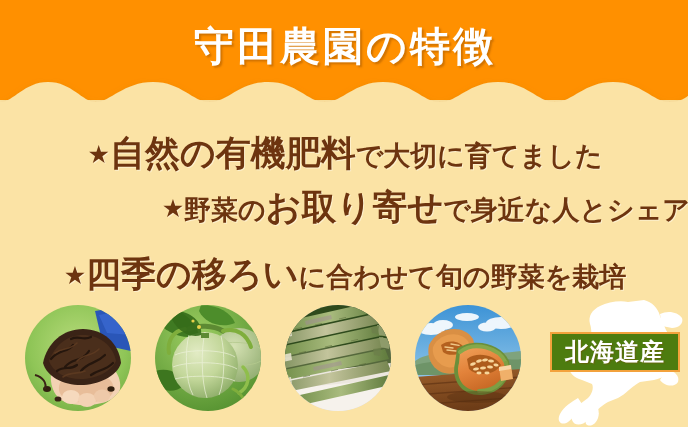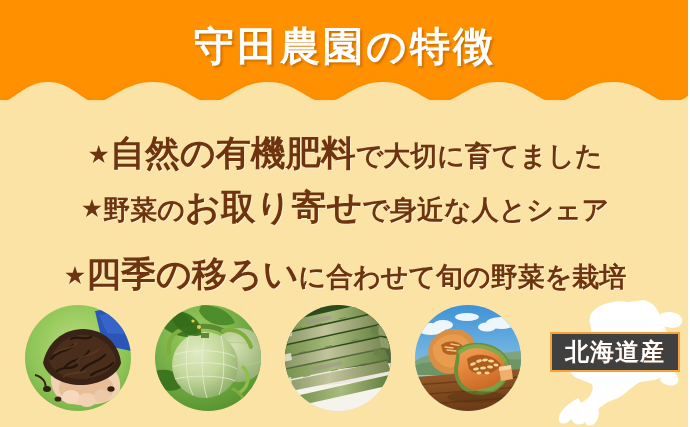--- a/index.html
+++ b/index.html
@@ -64,21 +64,21 @@
   .line {
     display: block;
     width: 690px;
     text-align: center;
     white-space: nowrap;
     color: #6d340f;
     font-weight: bold;
     text-shadow: 1px 1px 0 rgba(255,255,255,0.45);
   }
   .line-1 { height: 54px; line-height: 54px; }
-  .line-2 { height: 54px; line-height: 54px; }
+  .line-2 { height: 54px; line-height: 54px; text-align: right; }
   .line-3 { height: 54px; line-height: 54px; margin-top: 13px; }
 
   .star {
     font-size: 25px;
     vertical-align: 2px;
     letter-spacing: 0;
   }
   .big  { font-size: 35px; letter-spacing: 0px; }
   .small{ font-size: 27px; letter-spacing: 0px; }
 
@@ -103,21 +103,21 @@
     z-index: 5;
   }
   .map-wrap svg { display:block; width: 142px; height: 127px; }
 
   .badge {
     position: absolute;
     left: 550px;
     top: 332px;
     width: 130px;
     height: 40px;
-    background: #404040;
+    background: #4d7c0f;
     border: 2px solid #f3a23c;
     box-sizing: border-box;
     z-index: 6;
     text-align: center;
     line-height: 36px;
     color: #ffffff;
     font-size: 24px;
     font-weight: bold;
     letter-spacing: 1px;
     white-space: nowrap;

